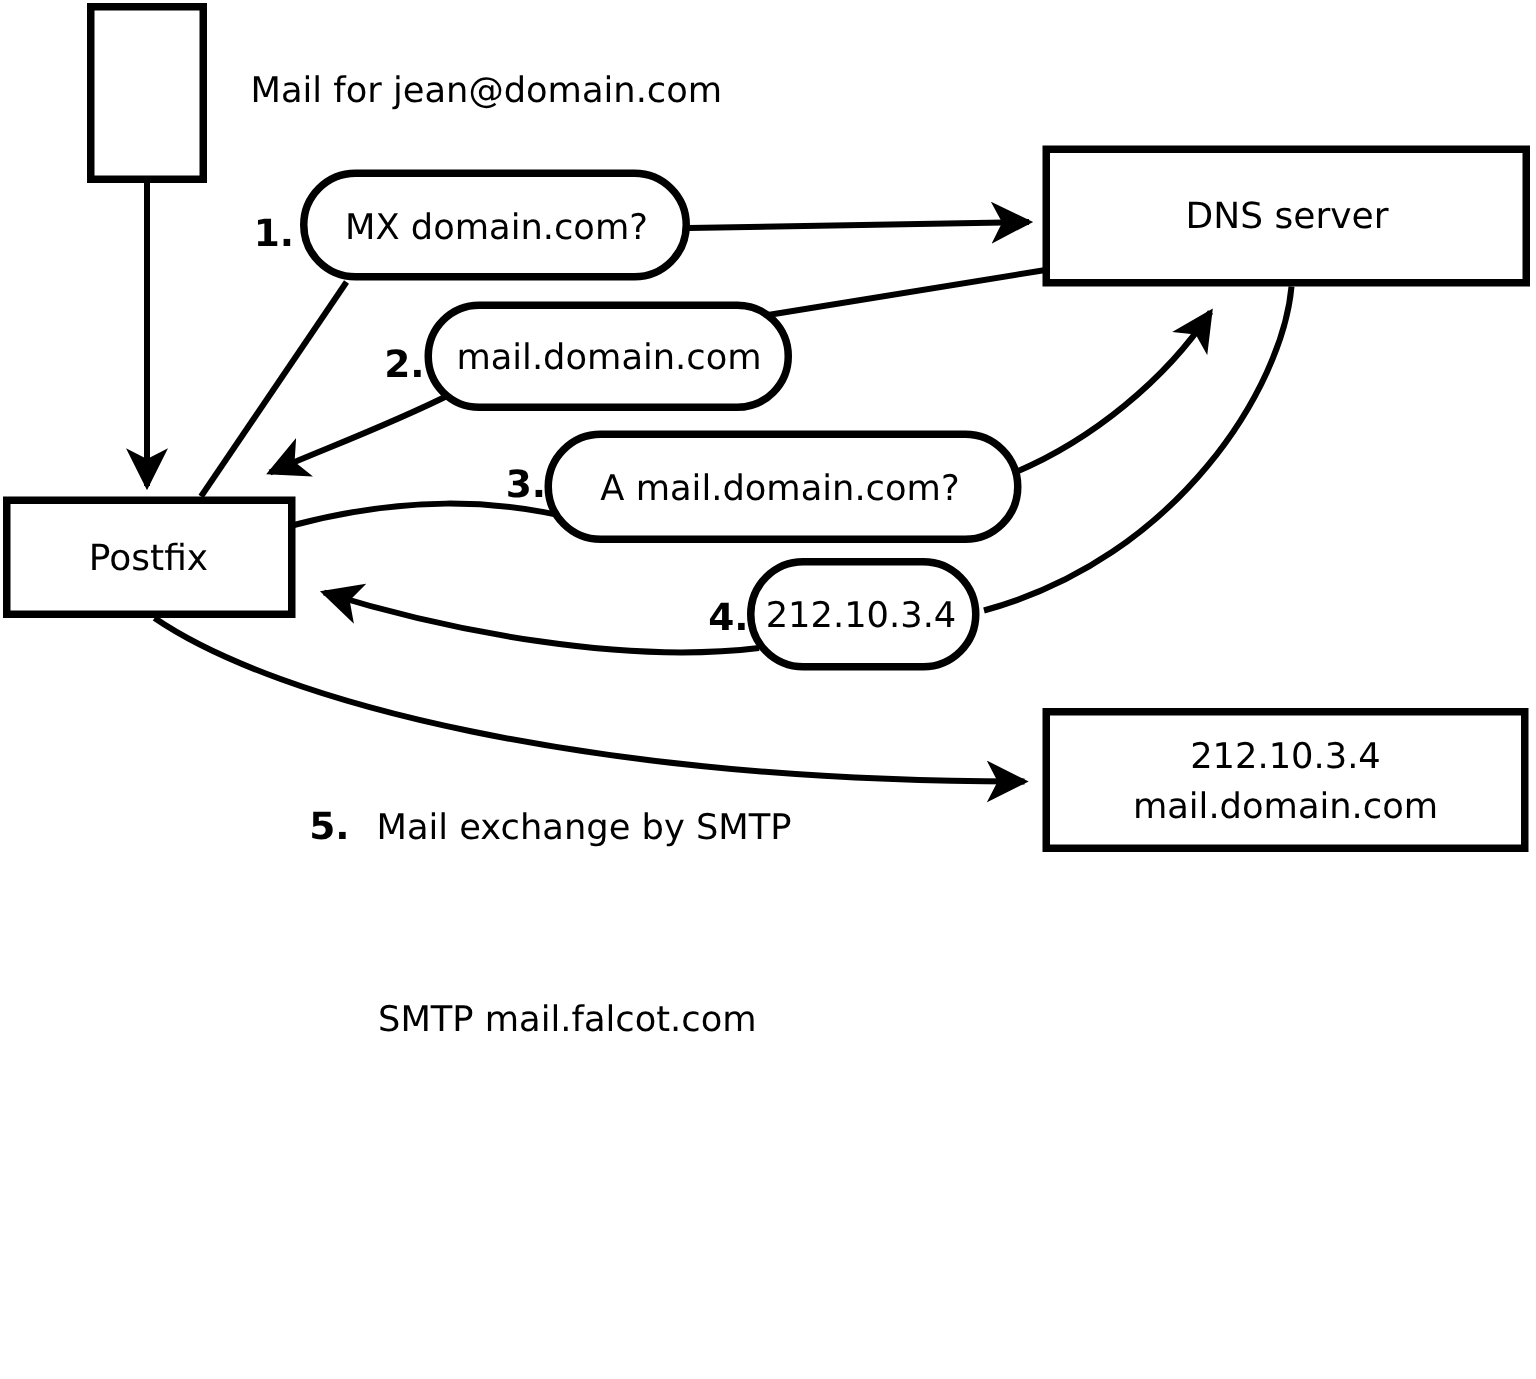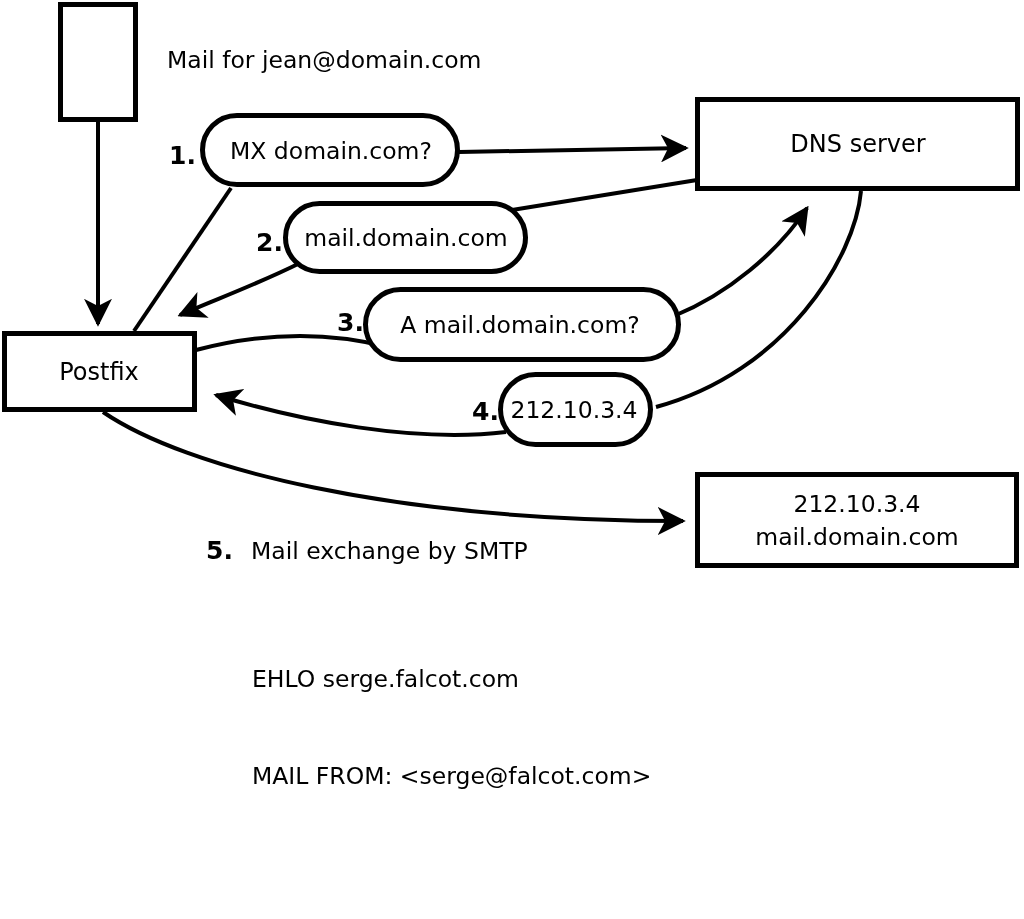--- a/index.html
+++ b/index.html
@@ -111,22 +111,21 @@
     <rect class="shape" x="500.5" y="374.5" width="150" height="70" rx="35"></rect>
     <text class="num end" x="499" y="420">4.</text>
     <text class="lbl mid" x="574" y="418">212.10.3.4</text>
 
     <text class="lbl" x="167" y="68">Mail for jean@domain.com</text>
     <text class="num end" x="233" y="559">5.</text>
     <text class="lbl" x="251" y="559">Mail exchange by SMTP</text>
   </svg>
 
   <div id="smtp-transcript">
-    <div class="smtp-line">EHLO serge.falcot.com</div>
-    <div class="smtp-line">MAIL FROM: &lt;serge@falcot.com&gt;</div>
+    <div class="smtp-line">SMTP mail.falcot.com</div>
     
     
     
     
     
     
     
   </div>
 
 </div>

